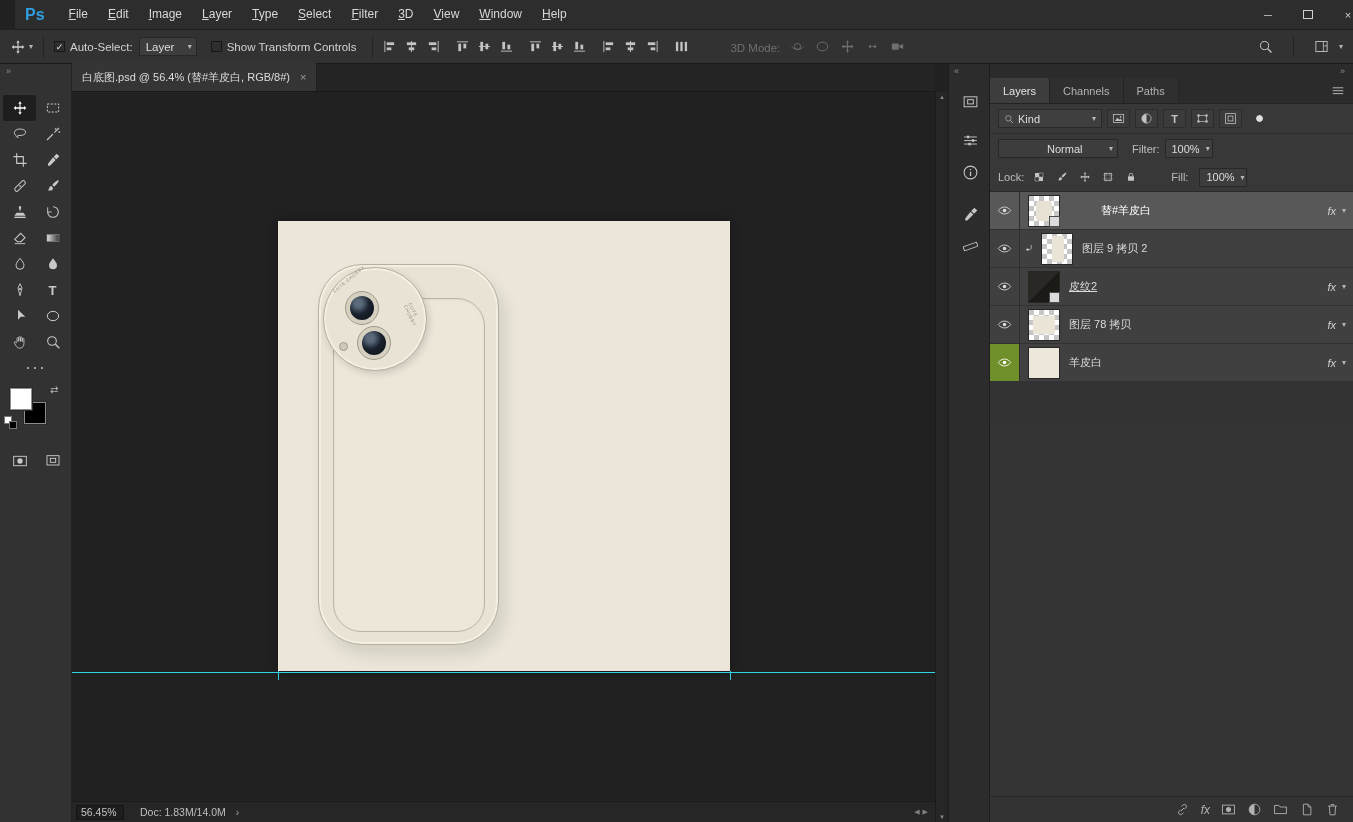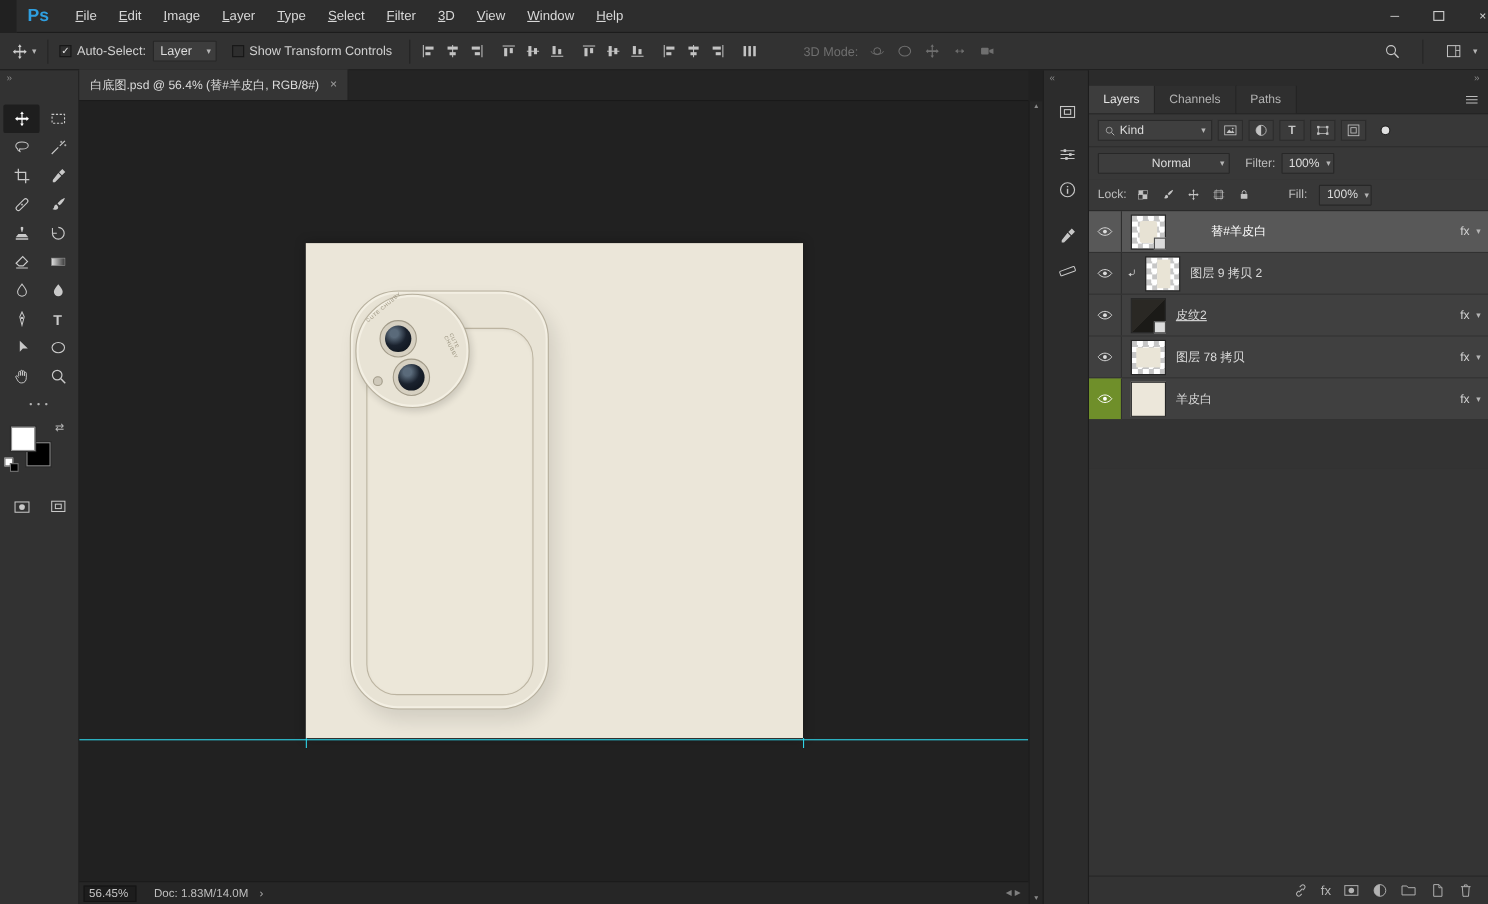--- a/index.html
+++ b/index.html
@@ -172,21 +172,21 @@
   .t3 .ov{left:0;top:0;bottom:0;width:60%;background:#141922;}
   .t4{background:linear-gradient(135deg,#2a2824 0 50%,#1b1a17 50%);}
   .t5 .ov{left:4px;right:4px;top:6px;bottom:6px;background:#eae5d7;}
   .t6{background:#ece7da;}
   .badge{position:absolute;right:-1px;bottom:-1px;width:11px;height:11px;background:#dcdcdc;
          border:1px solid #4d4d4d;}
   .lname{font-size:11px;color:#dadada;margin-left:9px;white-space:nowrap;}
   .sel .lname{color:#ffffff;margin-left:41px;}
   .lname.u{text-decoration:underline;}
   .fxwrap{margin-left:auto;display:flex;align-items:center;padding-right:7px;flex:0 0 auto;}
-  .fx{font-size:11px;color:#d0d0d0;}
+  .fx{font-style:italic;font-size:11px;color:#d0d0d0;}
   .fxarr{font-size:8px;color:#b5b5b5;margin-left:6px;}
 
   .lp-empty{position:absolute;left:0;top:362px;right:0;bottom:26px;background:#343434;}
   .lp-bottom{position:absolute;left:0;bottom:0;right:0;height:26px;background:#333333;
              border-top:1px solid #272727;display:flex;align-items:center;justify-content:flex-end;
              gap:11px;padding-right:13px;color:#b3b3b3;}
   .lp-bottom .bbtn{display:flex;align-items:center;justify-content:center;}
   .lp-bottom svg{width:15px;height:15px;}
   .lp-bottom .fx{font-size:12px;color:#b3b3b3;}
 </style>

